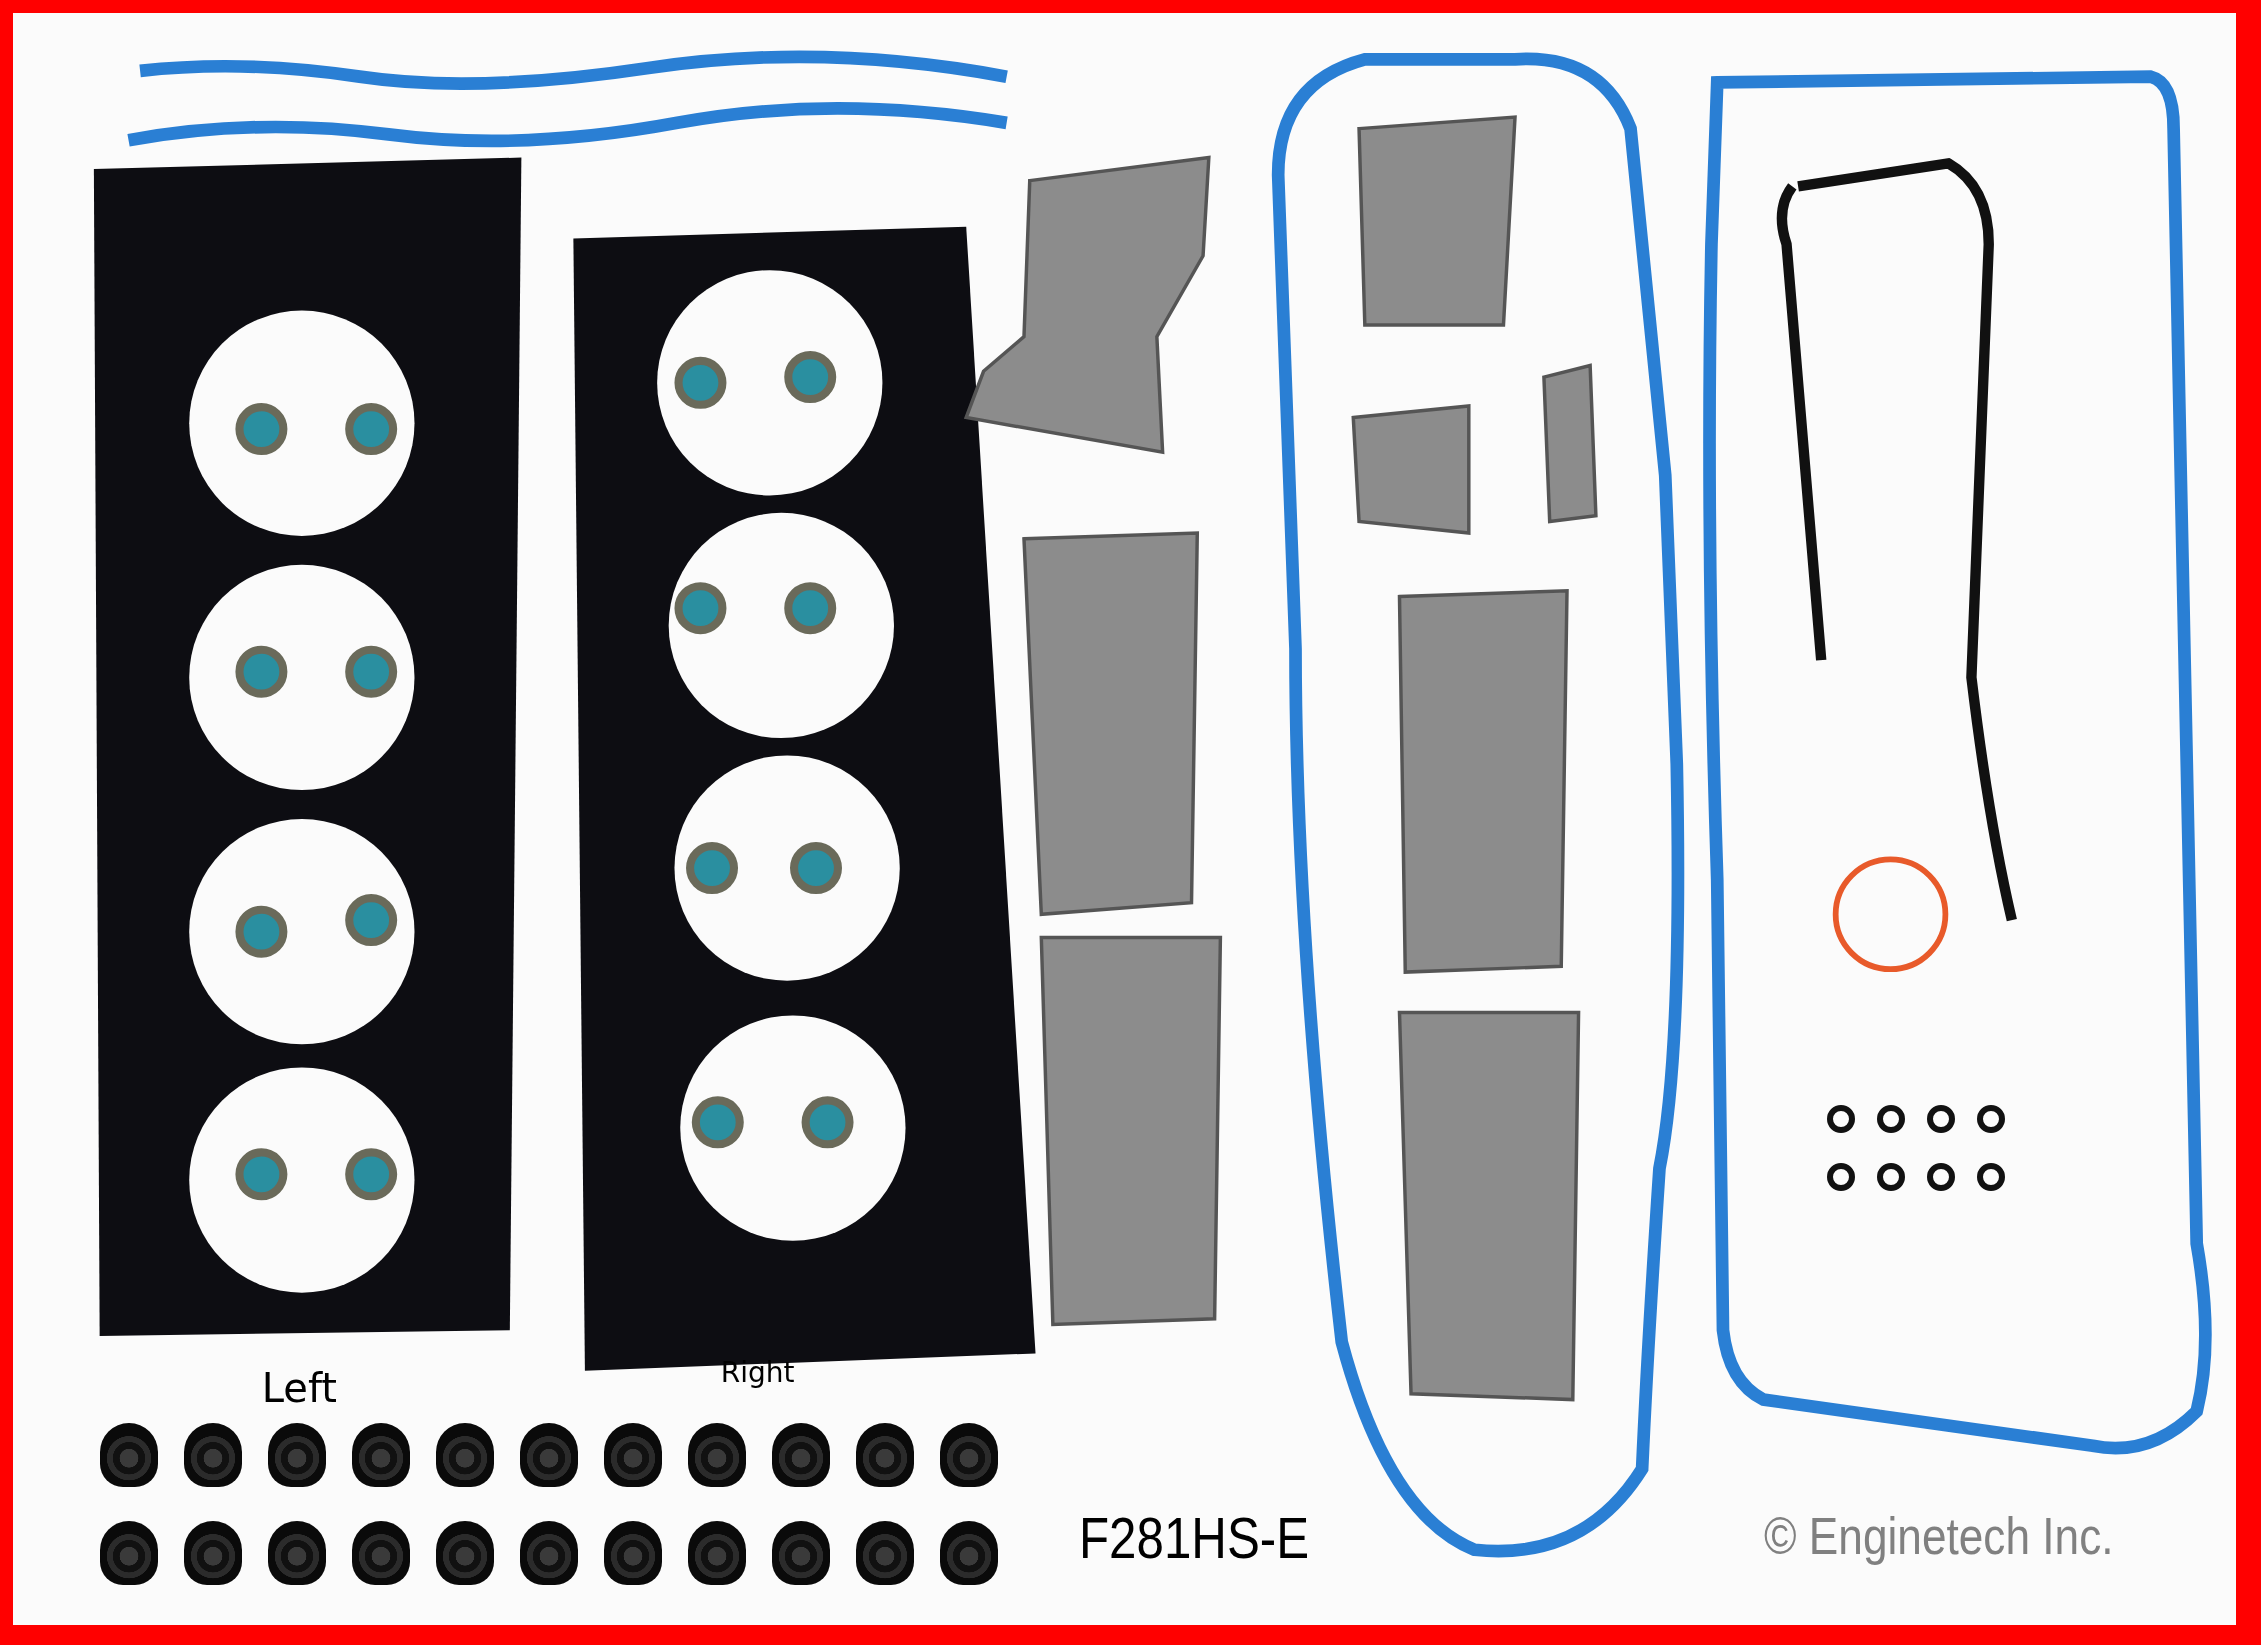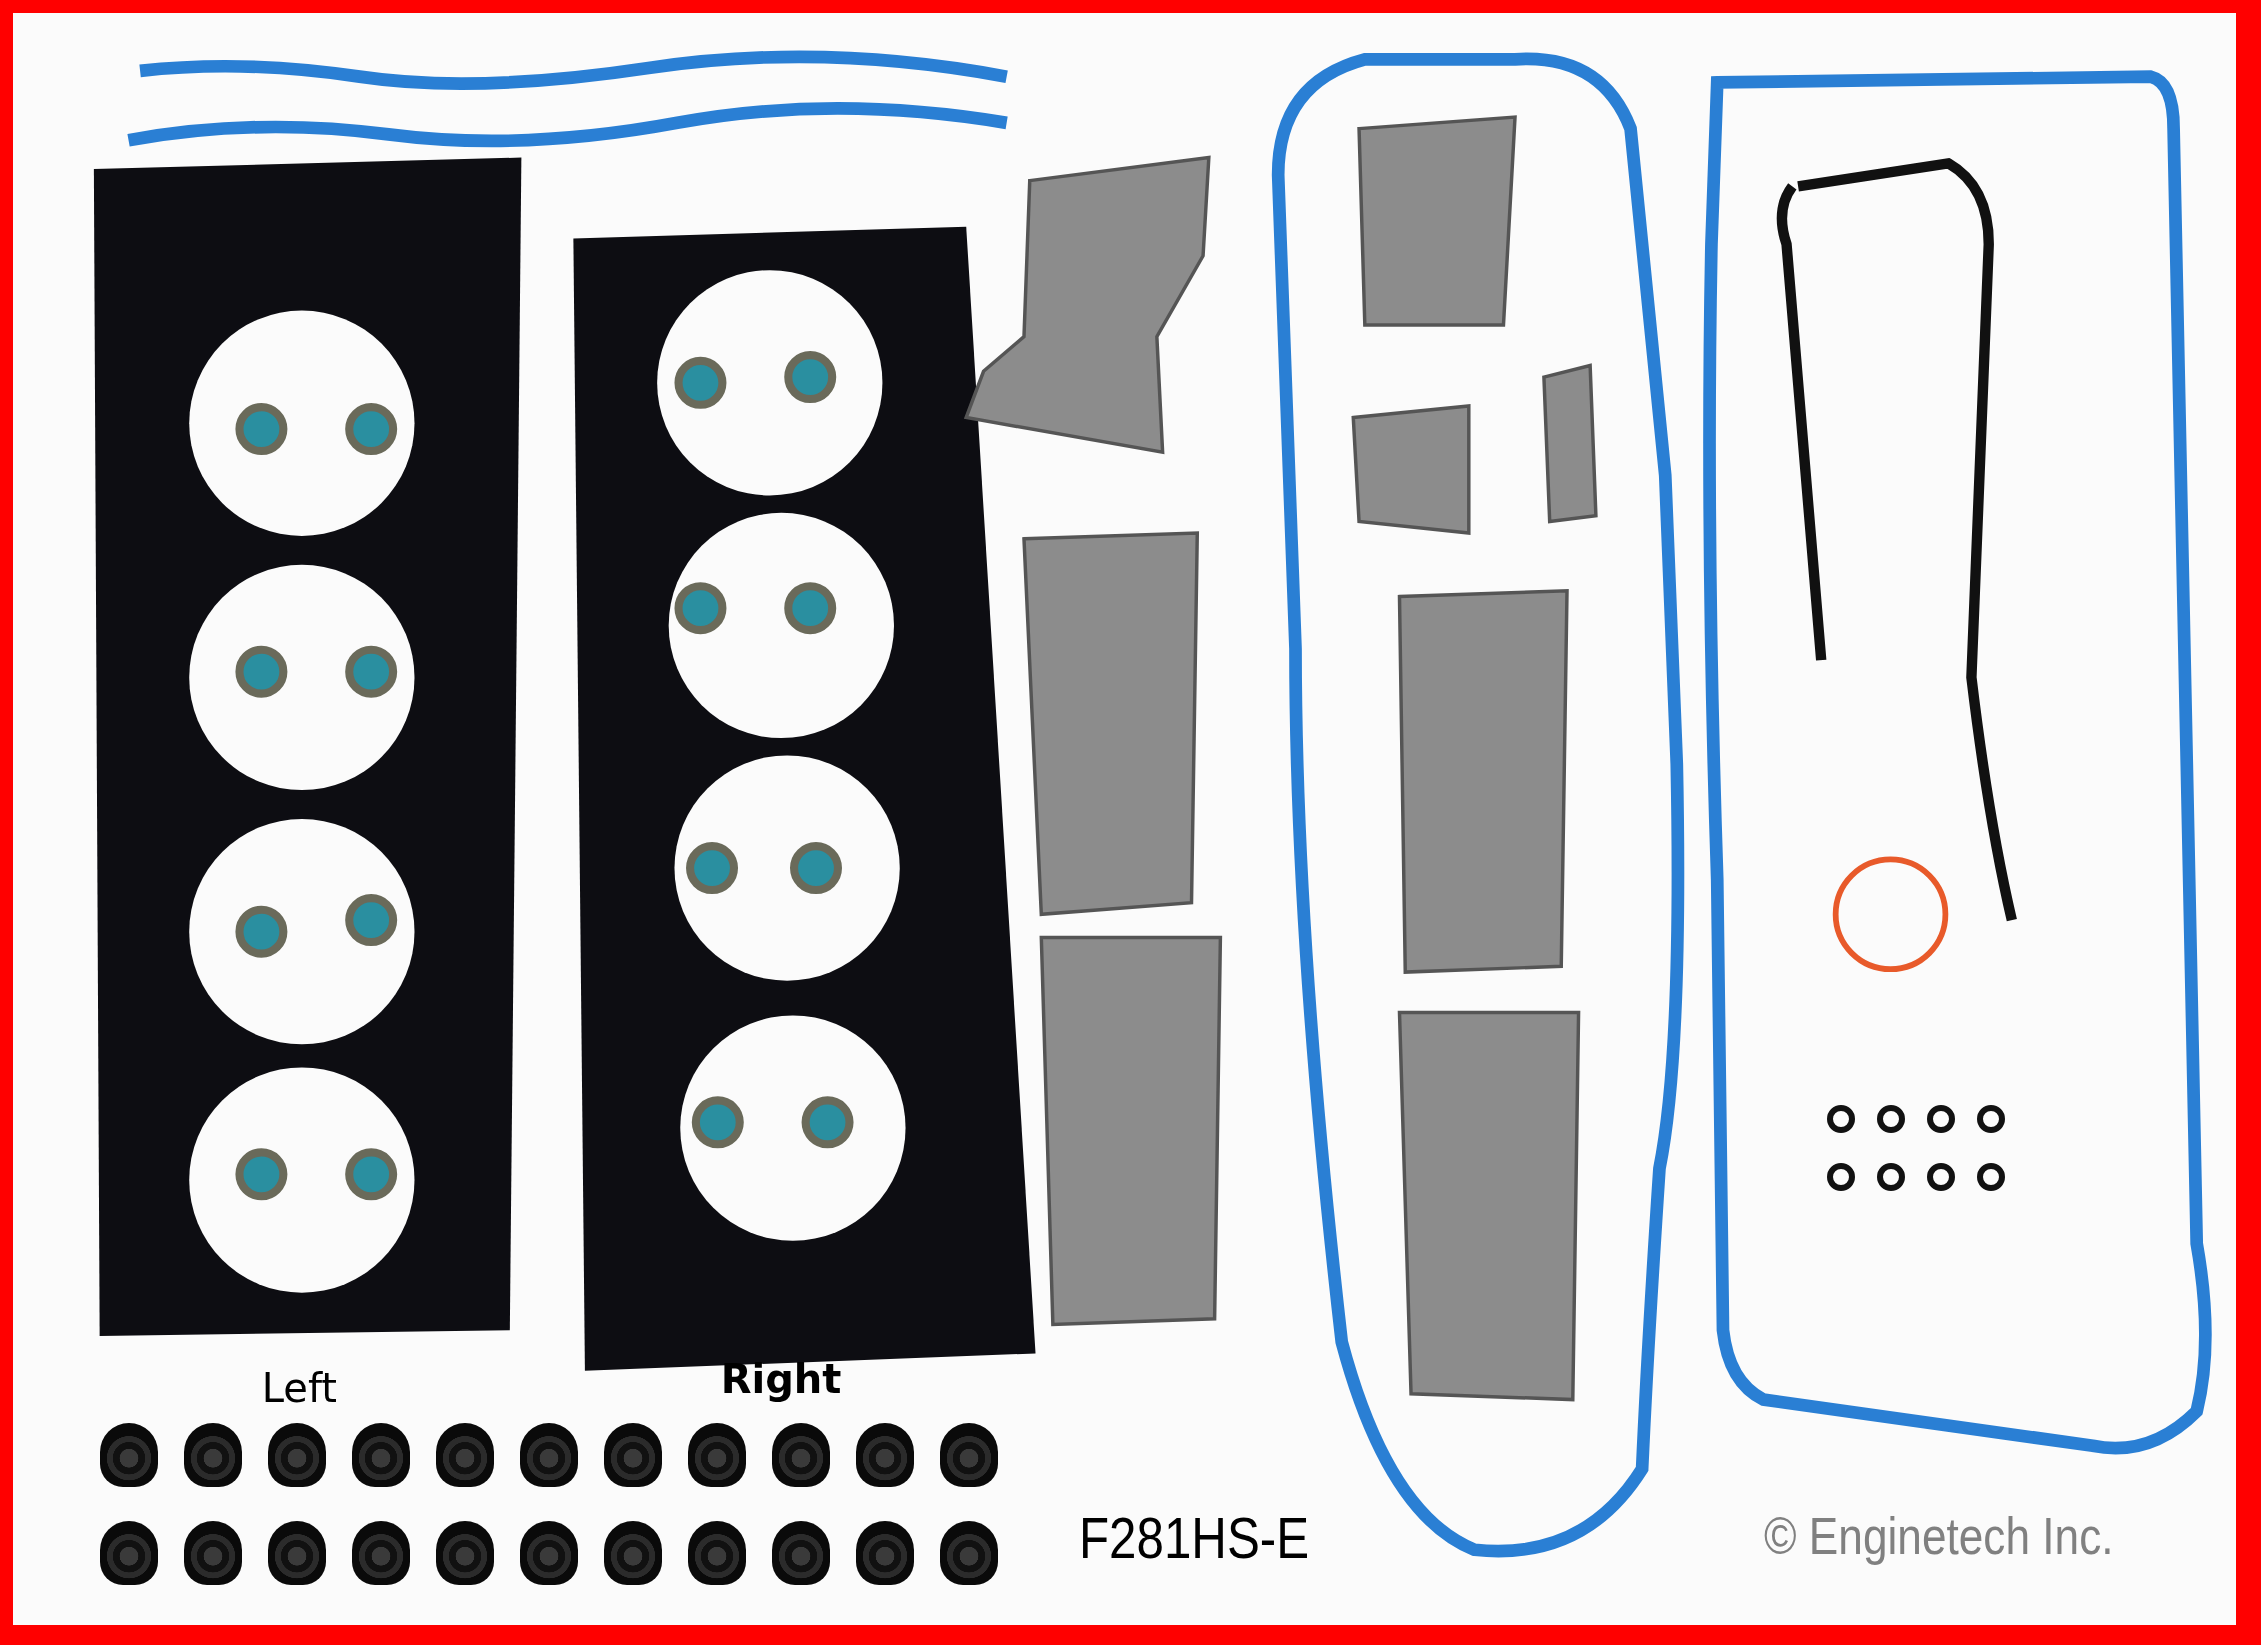--- a/index.html
+++ b/index.html
@@ -82,21 +82,21 @@
     <div class="oring"></div>
   </div>
   <div class="oring-row" style="left:1814px;top:1150px;">
     <div class="oring"></div>
     <div class="oring"></div>
     <div class="oring"></div>
     <div class="oring"></div>
   </div>
 
   <div class="label" style="left:217px;top:1352px;font-size:40px;margin-left:32px;">Left</div>
-  <div class="label" style="left:708px;top:1343px;font-size:40px;font-weight:bold;">Right</div>
+  <div class="label" style="left:708px;top:1343px;font-size:28px;">Right</div>
 
   <div class="seal-row" style="left:87px;top:1410px;">
     <div class="seal"></div>
     <div class="seal"></div>
     <div class="seal"></div>
     <div class="seal"></div>
     <div class="seal"></div>
     <div class="seal"></div>
     <div class="seal"></div>
     <div class="seal"></div>

